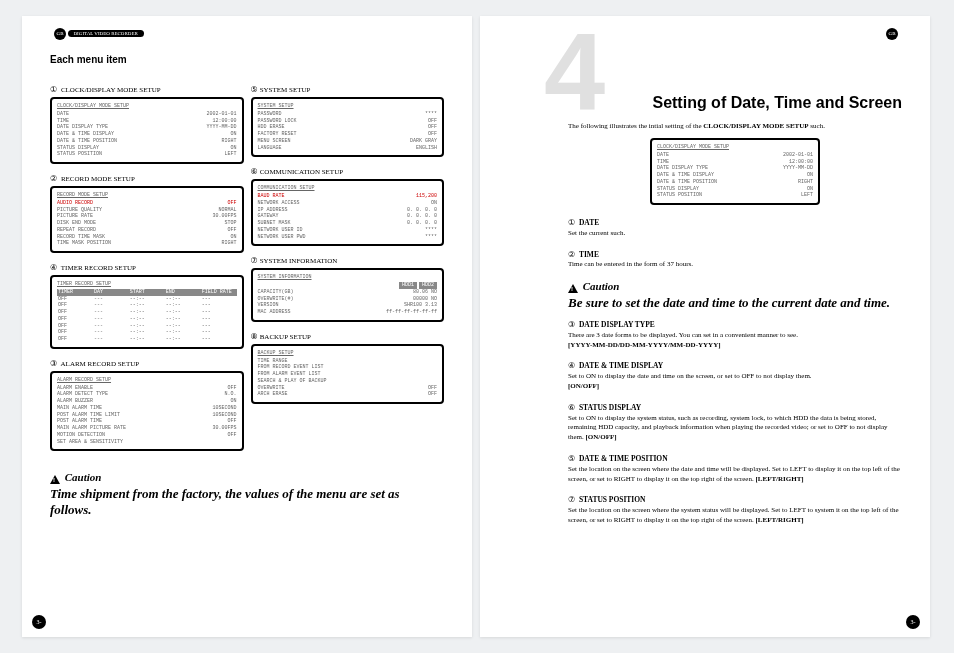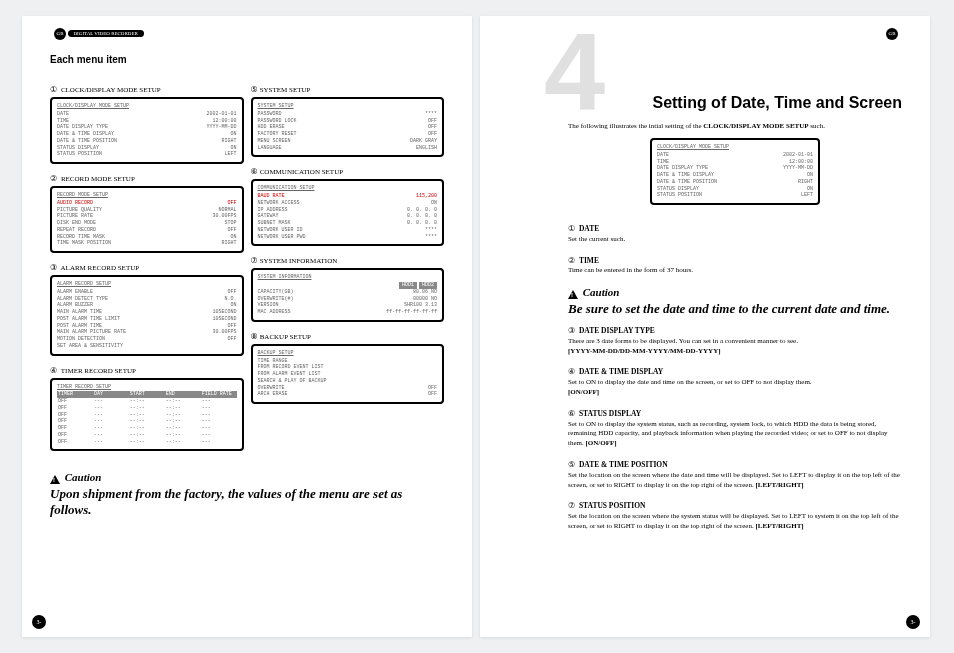--- a/index.html
+++ b/index.html
@@ -149,21 +149,21 @@
   .caution-text {
     font-style: italic;
     font-weight: bold;
     font-size: 13px;
     margin-top: 2px;
   }
   .intro {
     font-size: 7px;
     margin-bottom: 8px;
   }
-  .desc-list { margin-top: 18px; }
+  .desc-list { margin-top: 12px; }
   .desc-item {
     margin-bottom: 10px;
     font-size: 7px;
     line-height: 1.4;
   }
   .desc-item .title {
     font-weight: bold;
     font-size: 7.5px;
   }
   .pgnum {
@@ -292,66 +292,20 @@
               </div>
             <div class="mon-row">
                 <span>TIME MASK POSITION</span>
                 <span>RIGHT</span>
               </div>
           </div>
         </div>
 
         <div class="item">
           <div class="item-hdr">
-            <span class="circ">③</span>
-            <span>ALARM RECORD SETUP</span>
-          </div>
-          <div class="monitor">
-            <div class="mon-title">ALARM RECORD SETUP</div>
-            <div class="mon-row">
-                <span>ALARM ENABLE</span>
-                <span>OFF</span>
-              </div>
-            <div class="mon-row">
-                <span>ALARM DETECT TYPE</span>
-                <span>N.O.</span>
-              </div>
-            <div class="mon-row">
-                <span>ALARM BUZZER</span>
-                <span>ON</span>
-              </div>
-            <div class="mon-row">
-                <span>MAIN ALARM TIME</span>
-                <span>10SECOND</span>
-              </div>
-            <div class="mon-row">
-                <span>POST ALARM TIME LIMIT</span>
-                <span>10SECOND</span>
-              </div>
-            <div class="mon-row">
-                <span>POST ALARM TIME</span>
-                <span>OFF</span>
-              </div>
-            <div class="mon-row">
-                <span>MAIN ALARM PICTURE RATE</span>
-                <span>30.00FPS</span>
-              </div>
-            <div class="mon-row">
-                <span>MOTION DETECTION</span>
-                <span>OFF</span>
-              </div>
-            <div class="mon-row">
-                <span>SET AREA &amp; SENSITIVITY</span>
-                <span></span>
-              </div>
-          </div>
-        </div>
-
-        <div class="item">
-          <div class="item-hdr">
             <span class="circ">④</span>
             <span>TIMER RECORD SETUP</span>
           </div>
           <div class="monitor">
             <div class="mon-title">TIMER RECORD SETUP</div>
             <div class="timer-hdr">
               <span>TIMER</span>
               <span>DAY</span>
               <span>START</span>
               <span>END</span>
@@ -401,20 +355,66 @@
               </div>
             <div class="timer-tr">
                 <span>OFF</span>
                 <span>---</span>
                 <span>--:--</span>
                 <span>--:--</span>
                 <span>---</span>
               </div>
           </div>
         </div>
+
+        <div class="item">
+          <div class="item-hdr">
+            <span class="circ">③</span>
+            <span>ALARM RECORD SETUP</span>
+          </div>
+          <div class="monitor">
+            <div class="mon-title">ALARM RECORD SETUP</div>
+            <div class="mon-row">
+                <span>ALARM ENABLE</span>
+                <span>OFF</span>
+              </div>
+            <div class="mon-row">
+                <span>ALARM DETECT TYPE</span>
+                <span>N.O.</span>
+              </div>
+            <div class="mon-row">
+                <span>ALARM BUZZER</span>
+                <span>ON</span>
+              </div>
+            <div class="mon-row">
+                <span>MAIN ALARM TIME</span>
+                <span>10SECOND</span>
+              </div>
+            <div class="mon-row">
+                <span>POST ALARM TIME LIMIT</span>
+                <span>10SECOND</span>
+              </div>
+            <div class="mon-row">
+                <span>POST ALARM TIME</span>
+                <span>OFF</span>
+              </div>
+            <div class="mon-row">
+                <span>MAIN ALARM PICTURE RATE</span>
+                <span>30.00FPS</span>
+              </div>
+            <div class="mon-row">
+                <span>MOTION DETECTION</span>
+                <span>OFF</span>
+              </div>
+            <div class="mon-row">
+                <span>SET AREA &amp; SENSITIVITY</span>
+                <span></span>
+              </div>
+          </div>
+        </div>
       </div>
 
       <div class="col">
 
         <div class="item">
           <div class="item-hdr"><span class="circ">⑤</span><span>SYSTEM SETUP</span></div>
           <div class="monitor">
             <div class="mon-title">SYSTEM SETUP</div>
             <div class="mon-row">
                 <span>PASSWORD</span>
@@ -535,21 +535,21 @@
                 <span>OFF</span>
               </div>
           </div>
         </div>
       </div>
     </div>
 
     <div class="caution-row">
       <span class="warn-triangle"></span>
       <span class="caution-label">Caution</span>
-      <div class="caution-text">Upon shipment from the factory, the values of the menu are set as follows.</div>
+      <div class="caution-text">Time shipment from the factory, the values of the menu are set as follows.</div>
     </div>
   </div>
   <div class="pgnum pgnum-left">3-13</div>
 </div>
 
 <div class="page page-right">
   <div class="hdr hdr-right">
     <span class="gb-badge">GB</span>
   </div>
 

